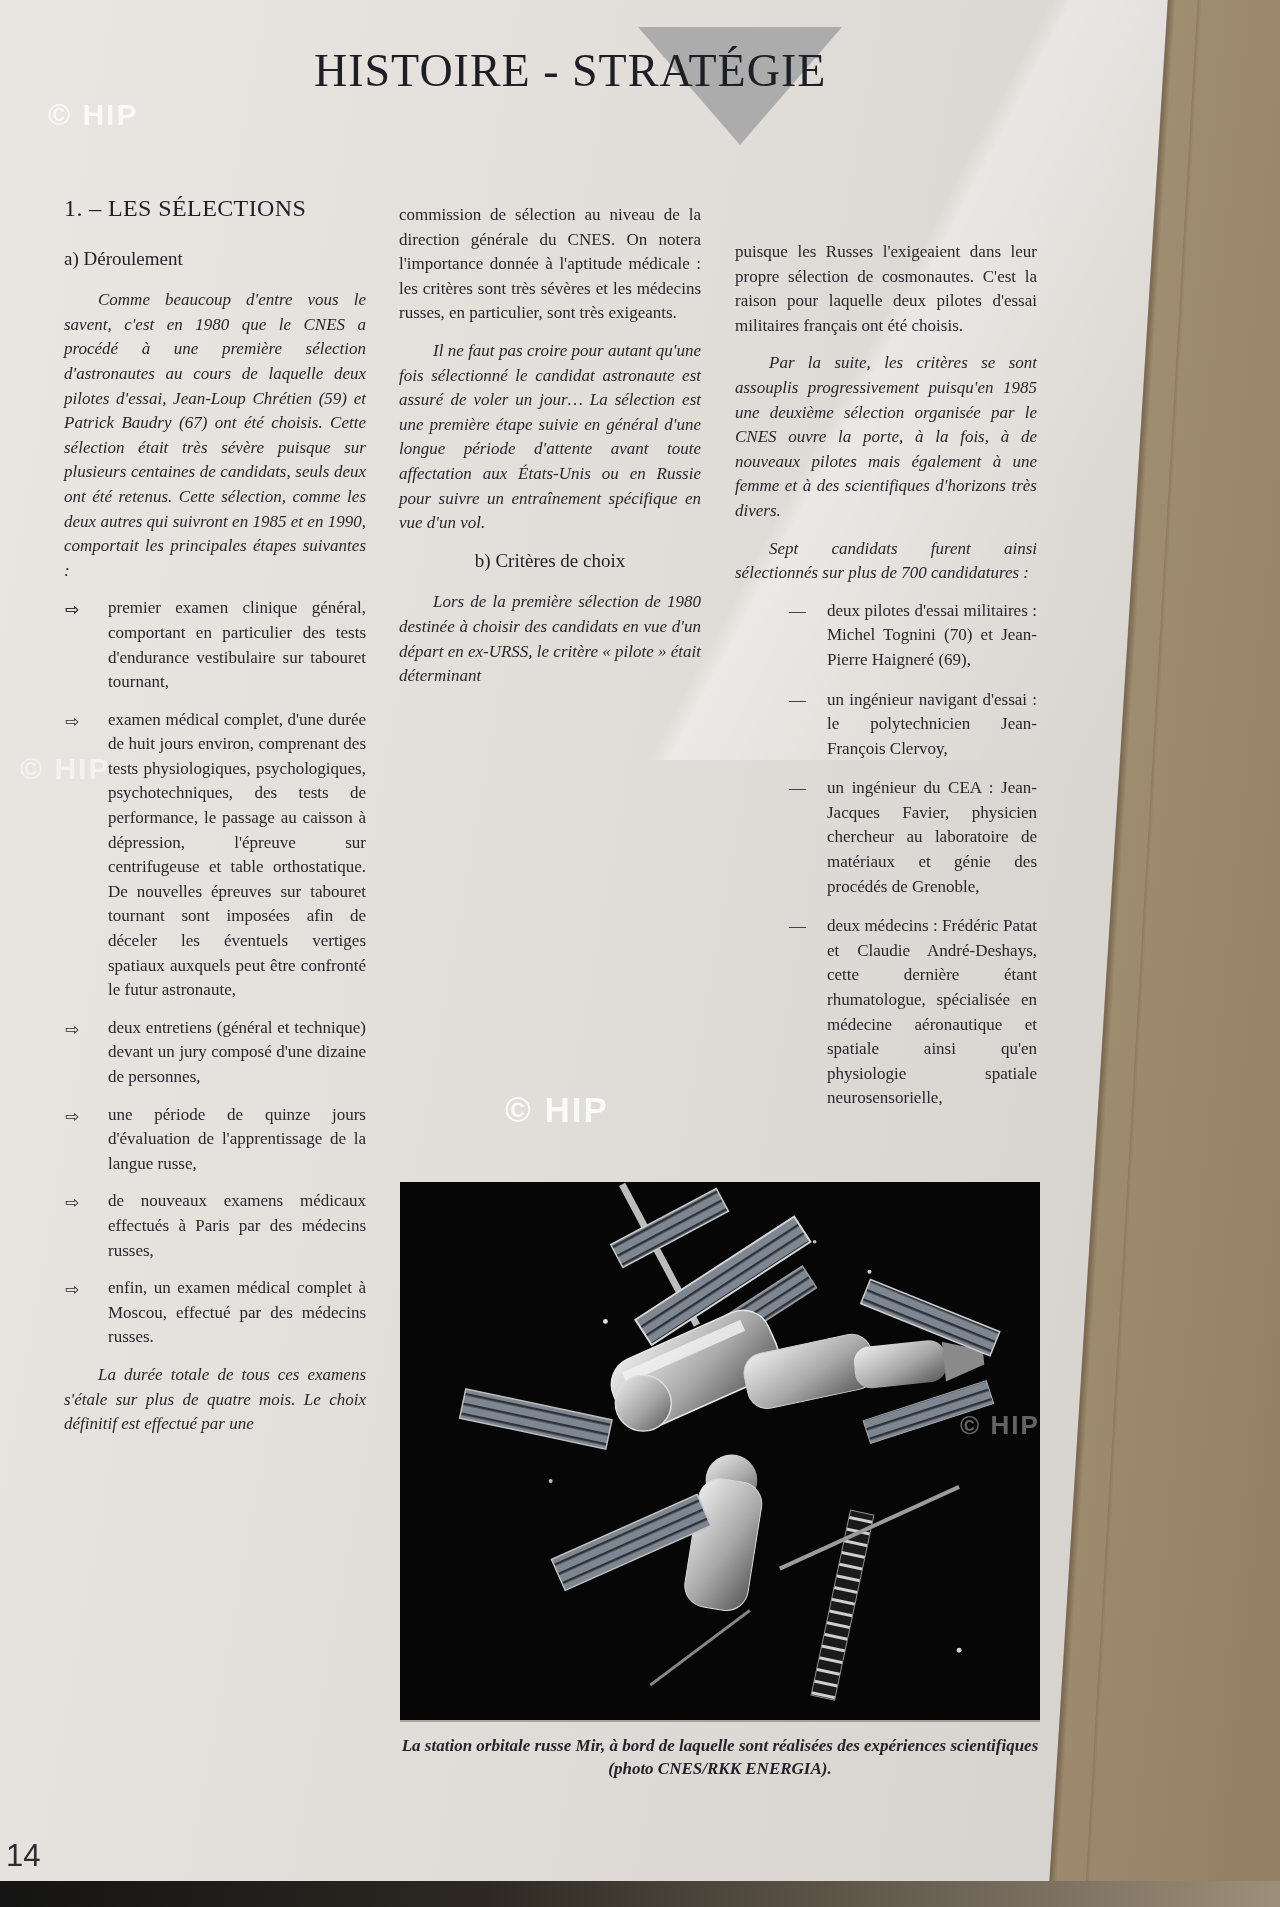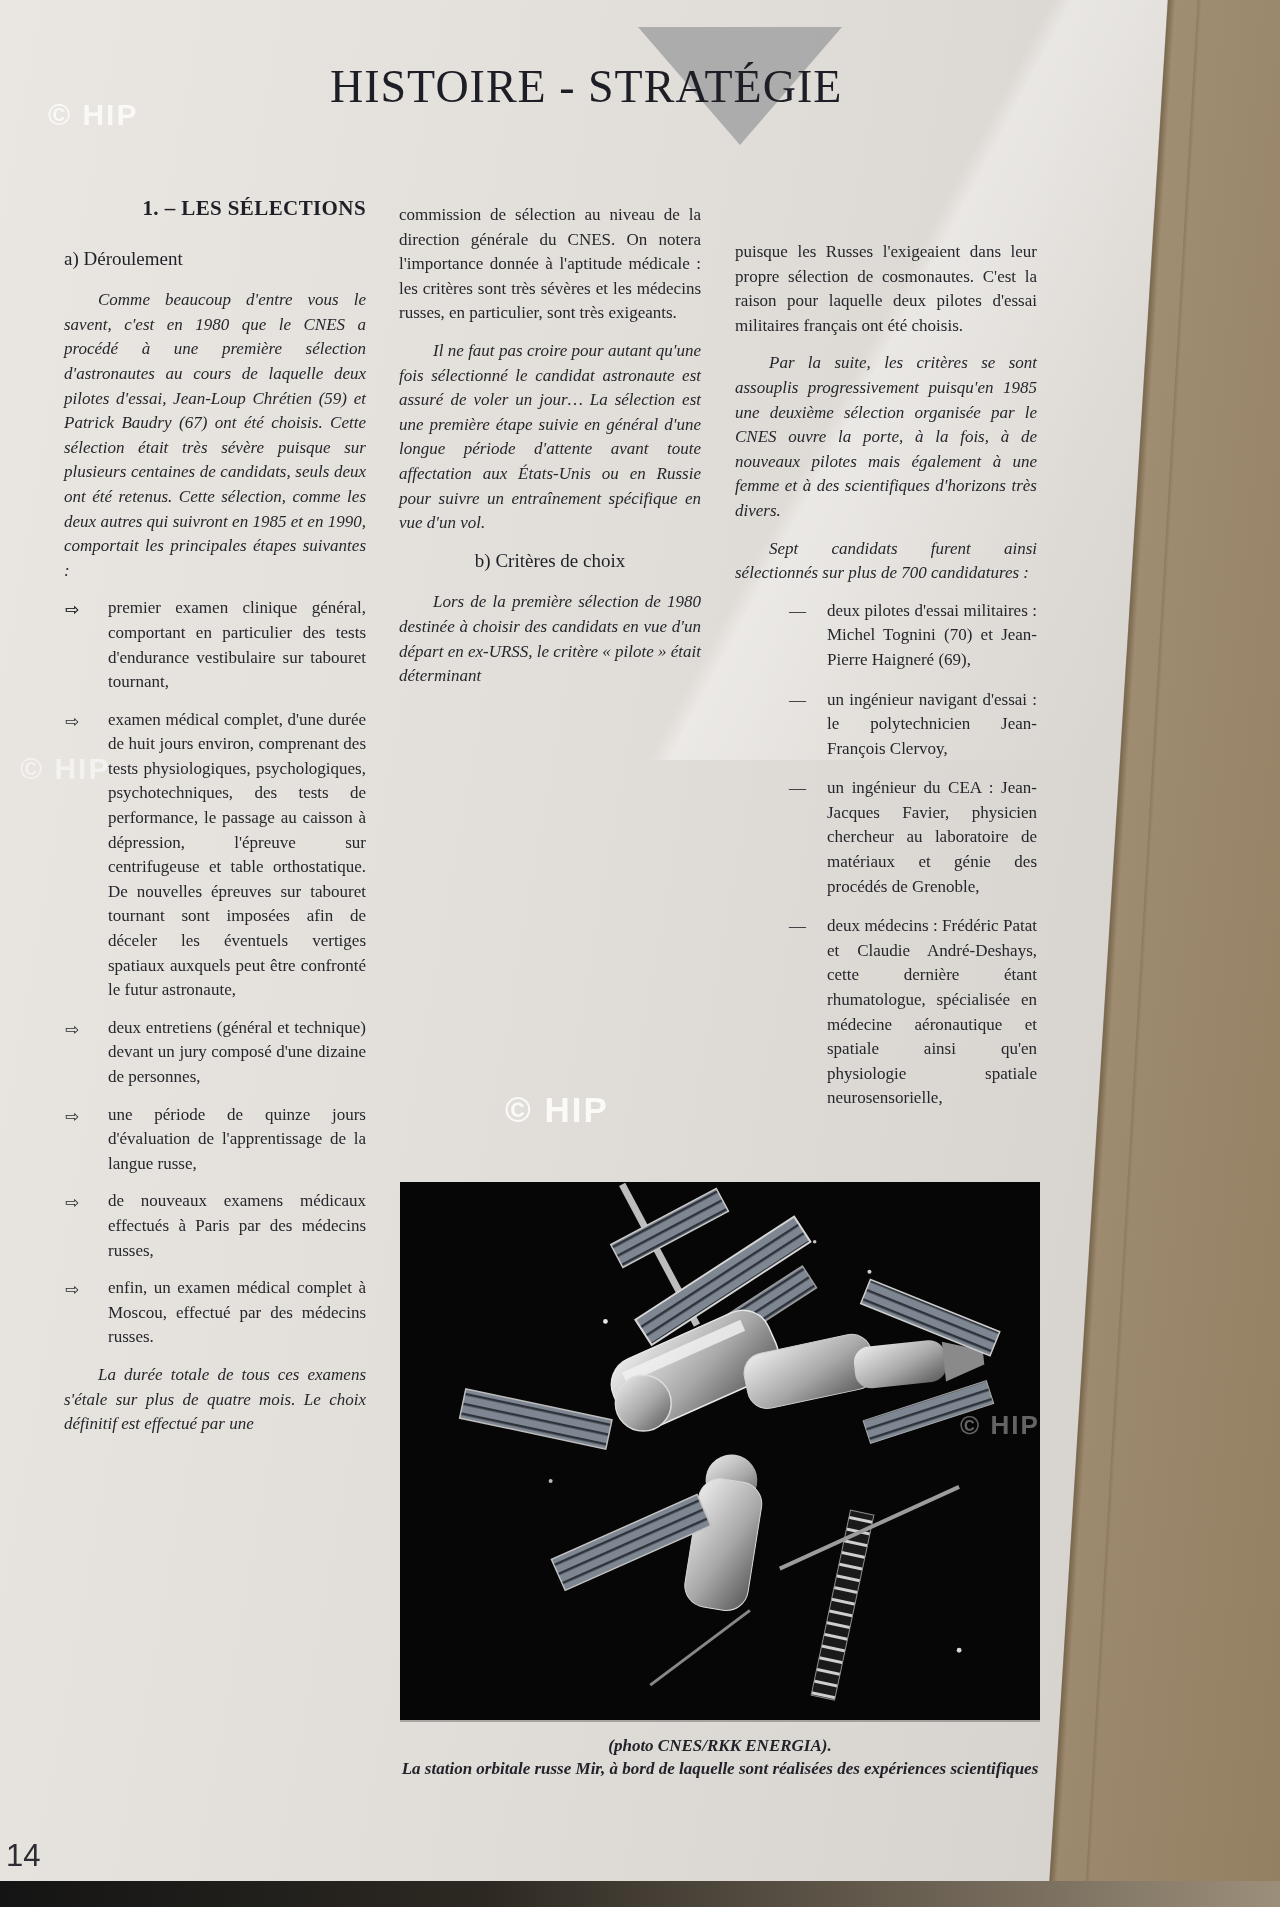--- a/index.html
+++ b/index.html
@@ -28,30 +28,30 @@
     position:absolute;left:0;bottom:0;width:1280px;height:26px;
     background:linear-gradient(90deg,#141414 0%,#2d2922 38%,#6a6052 72%,#9c8f7a 100%);
   }
   
   .header-triangle{
     position:absolute;left:638px;top:27px;width:0;height:0;
     border-left:102px solid transparent;border-right:102px solid transparent;
     border-top:118px solid #a7a7a8;opacity:.92;z-index:1;
   }
   .page-title{
-    position:absolute;left:314px;top:44px;z-index:2;margin:16px;
+    position:absolute;left:314px;top:44px;z-index:2;margin:0;
     font-size:46px;font-weight:400;letter-spacing:1px;color:#1e1e26;white-space:nowrap;
   }
   
   .col{position:absolute;width:302px;font-size:17px;line-height:24.6px;
        text-align:justify;color:#26262c;z-index:2;}
   .col1{left:64px;top:196px;}
   .col2{left:399px;top:203px;}
   .col3{left:735px;top:200px;margin-top:40px;}
-  h2.section-title{font-size:21px;font-weight:bold;letter-spacing:.4px;margin:0 0 26px 0;color:#1f1f27;text-align:right;}
+  h2.section-title{font-size:24px;font-weight:normal;letter-spacing:.4px;margin:0 0 26px 0;color:#1f1f27;text-align:left;}
   h3.sub-title{font-size:19px;font-weight:normal;margin:0 0 17px 0;color:#1f1f27;text-align:left;}
   h3.sub-title-b{margin-top:6px;text-align:center;}
   .col p{margin:0 0 13px 0;}
   .indent{text-indent:34px;font-style:italic;}
   .noindent{text-indent:0;}
   
   .step-list .list-item{position:relative;padding-left:44px;margin-bottom:13px;}
   .step-list .marker{
     position:absolute;left:1px;top:1px;
     font-family:"DejaVu Sans","Liberation Sans",sans-serif;font-size:17px;color:#2a2a30;
@@ -197,22 +197,22 @@
       <circle cx="205" cy="140" r="2.4" fill="#e5e5e5"></circle>
       <circle cx="470" cy="90" r="2" fill="#cfcfcf"></circle>
       <circle cx="150" cy="300" r="2" fill="#bbb"></circle>
       <circle cx="560" cy="470" r="2.4" fill="#d6d6d6"></circle>
       <circle cx="415" cy="60" r="1.8" fill="#c2c2c2"></circle>
     </svg>
     <div class="wm wm-photo">© HIP</div>
   </div>
 
   <div class="caption">
+    <div>La station orbitale russe Mir, à bord de laquelle sont réalisées des expériences scientifiques</div>
     <div>(photo CNES/RKK ENERGIA).</div>
-    <div>La station orbitale russe Mir, à bord de laquelle sont réalisées des expériences scientifiques</div>
   </div>
 
   <div class="wm wm-top">© HIP</div>
   <div class="wm wm-mid">© HIP</div>
   <div class="wm wm-center">© HIP</div>
 
   <div class="page-number">14</div>
   <div class="page-number-rule"></div>
 
 </div>

